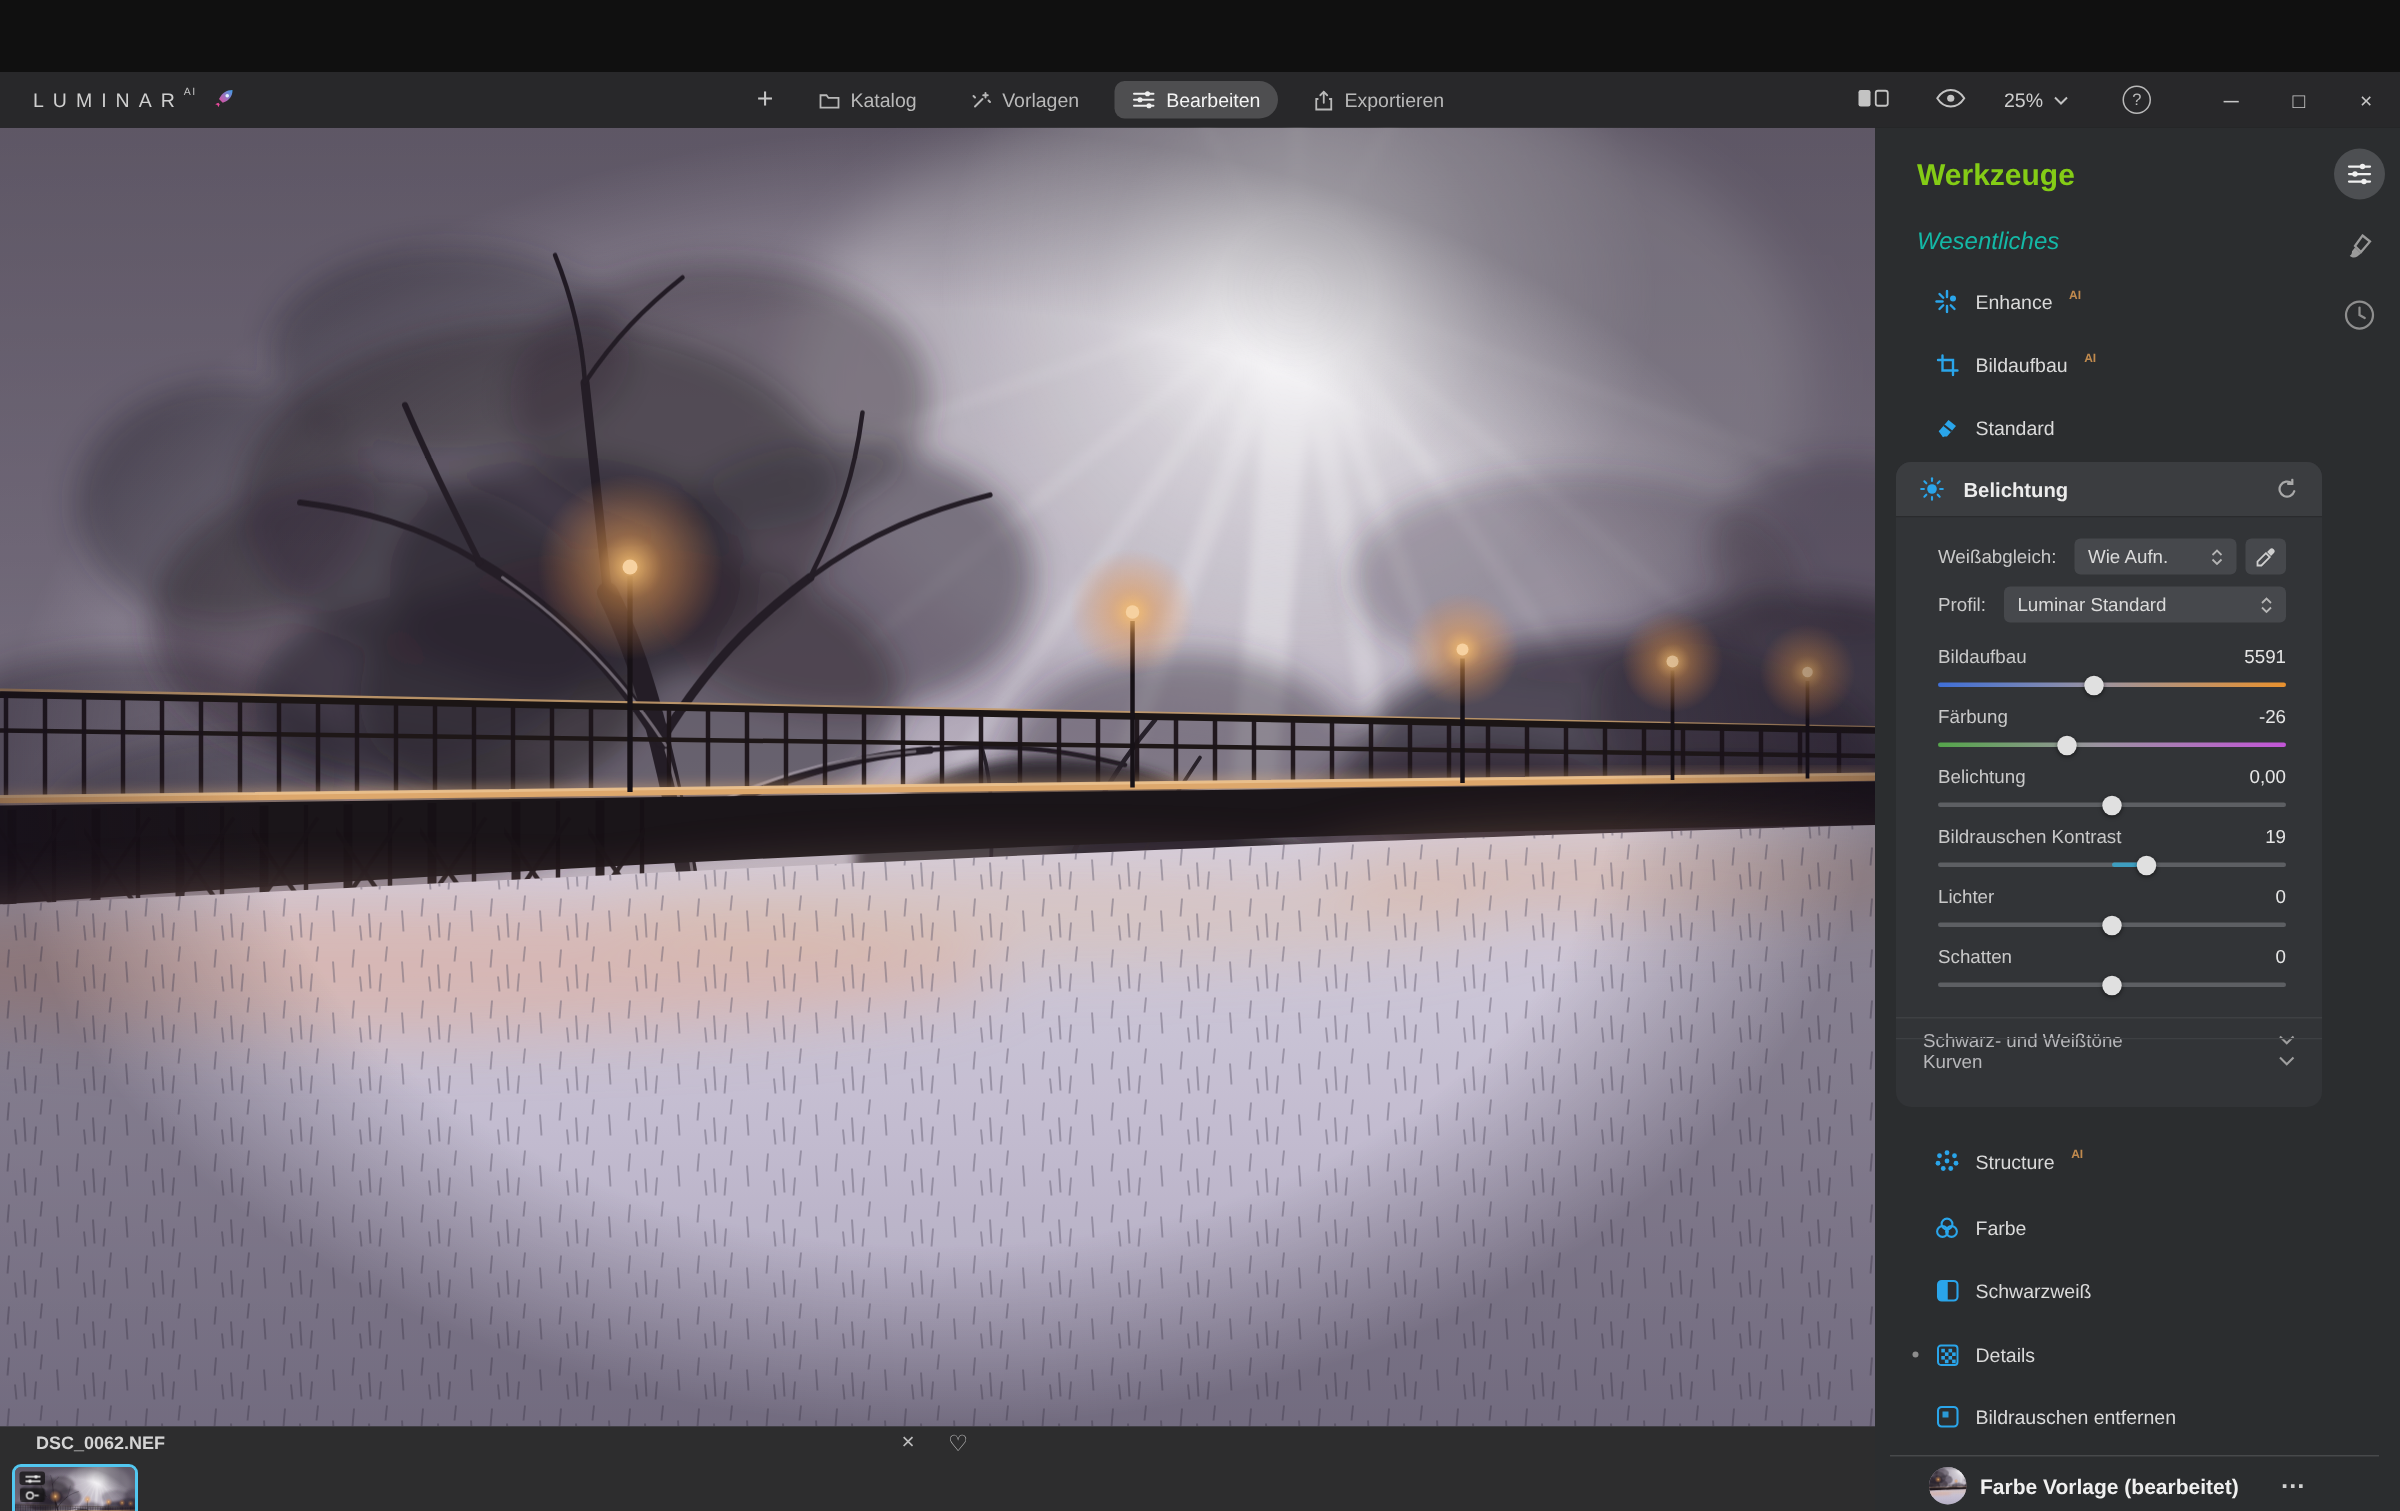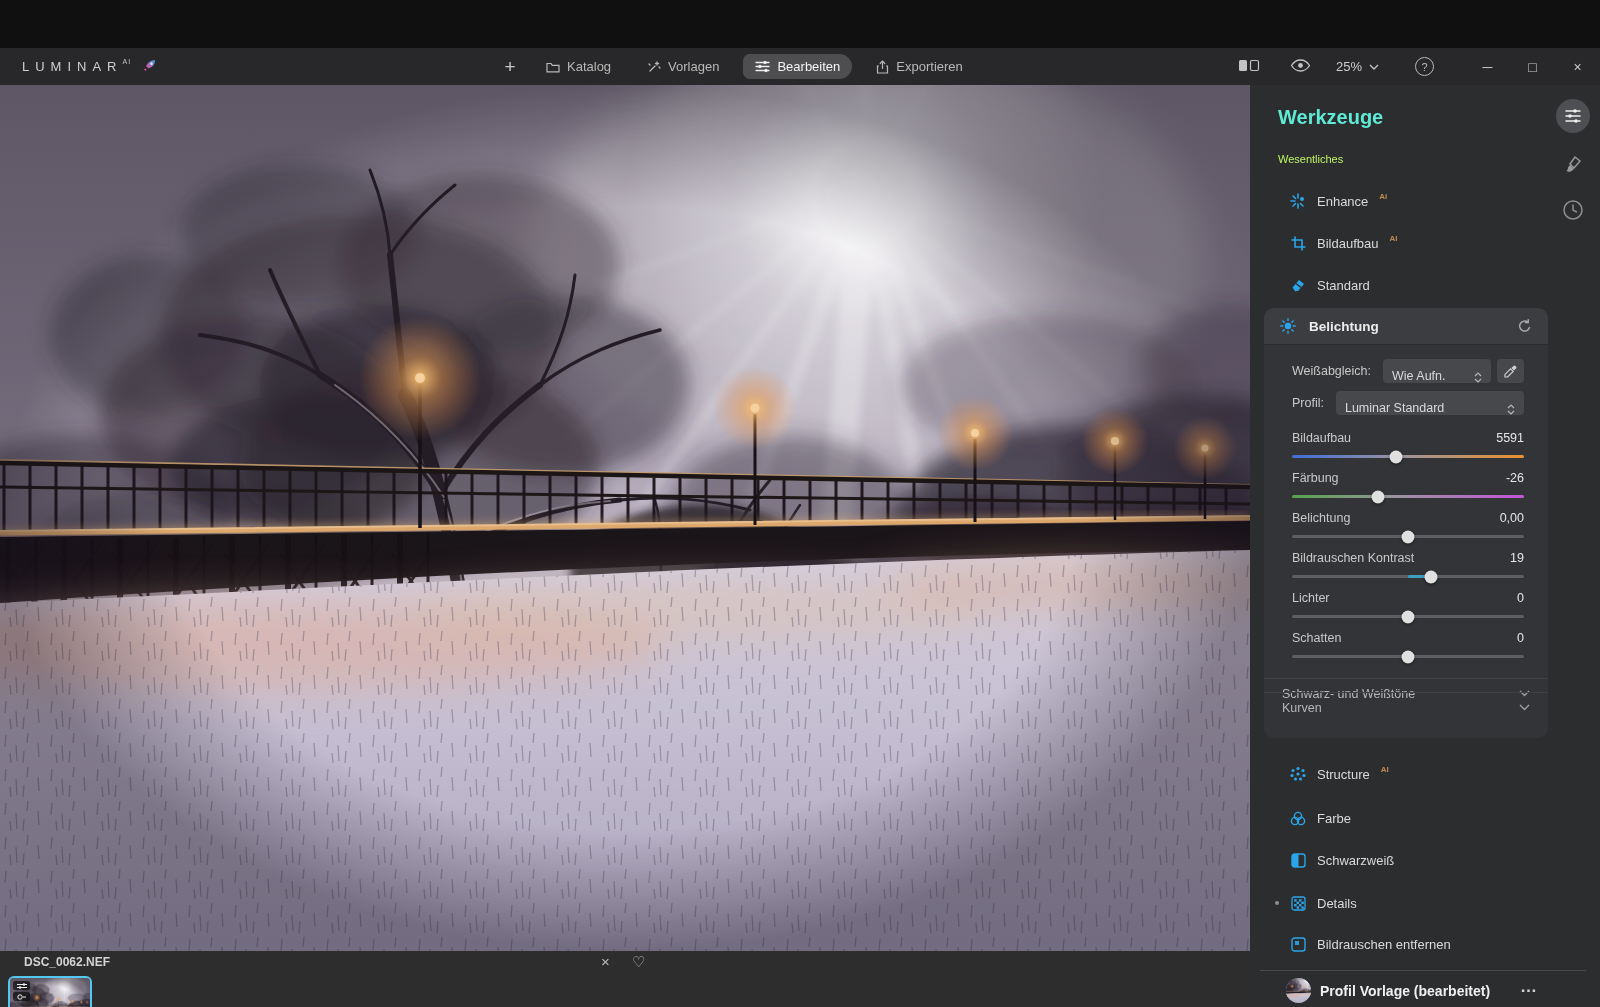--- a/index.html
+++ b/index.html
@@ -34,42 +34,42 @@
   .strip-close{position:absolute;left:601px;top:2px;font-size:15px;color:#bdbdbd;}
   .strip-heart{position:absolute;left:632px;top:2px;font-size:15px;color:#bdbdbd;}
   .thumb{position:absolute;left:8px;top:25px;width:80px;height:58px;border:2px solid #52c7f0;border-radius:6px;
          overflow:hidden;background:#444;}
   .thumb-badges{position:absolute;left:13px;top:30px;display:flex;flex-direction:column;gap:2px;z-index:3;}
   .badge{min-width:15px;height:9px;background:rgba(15,15,15,.72);border-radius:2px;color:#eee;
          display:flex;align-items:center;justify-content:center;padding:0 1px;}
 
   
   .sidebar{position:absolute;left:1250px;top:37px;width:350px;height:970px;background:#2b2d2f;}
-  .sb-title{position:absolute;left:28px;top:21px;font-size:20px;font-weight:bold;color:#5eead4;}
-  .sb-section{position:absolute;left:28px;top:68px;font-size:11px;color:#bef264;}
+  .sb-title{position:absolute;left:28px;top:21px;font-size:20px;font-weight:bold;color:#84cc16;}
+  .sb-section{position:absolute;left:28px;top:68px;font-size:16px;color:#14b8a6;font-style:italic;}
   .rail-btn{position:absolute;right:10px;width:34px;height:34px;border-radius:50%;
             display:flex;align-items:center;justify-content:center;}
   .rail-btn.active{background:#4d4f52;}
   .tool-row{position:absolute;left:40px;display:flex;align-items:center;gap:11px;height:20px;}
   .tool-icon{width:16px;height:16px;display:flex;align-items:center;justify-content:center;}
   .tool-label{font-size:13px;color:#dadada;white-space:nowrap;}
   .ai-sup{font-size:8px;color:#c08a4e;transform:translateY(-5px);font-weight:bold;}
   .ai-sup:empty{display:none;}
   .modified-dot{position:absolute;left:-15px;top:8px;width:4px;height:4px;border-radius:50%;background:#8d8d8d;}
 
   
   .panel{position:absolute;left:14px;top:223px;width:284px;height:430px;background:#323437;border-radius:10px;}
   .panel-header{height:36px;background:#3b3d40;border-radius:10px 10px 0 0;border-bottom:1px solid #2a2b2d;
                 display:flex;align-items:center;padding:0 16px;gap:13px;}
   .panel-title{font-size:13.5px;font-weight:bold;color:#ececec;}
   .reset-btn{margin-left:auto;display:flex;}
   .panel-body{padding:14px 24px 0 28px;}
   .field-row{display:flex;align-items:center;font-size:12.5px;color:#c9c9c9;height:24px;}
   .field-row + .field-row{margin-top:8px;}
-  .dropdown{background:#46484c;border-radius:4px;height:24px;display:flex;align-items:flex-end;
+  .dropdown{background:#46484c;border-radius:4px;height:24px;display:flex;align-items:center;
             padding:0 9px;font-size:12.5px;color:#dadada;gap:4px;box-sizing:border-box;}
   .wb-dd{margin-left:auto;width:108px;}
   .dd-label{flex:1;white-space:nowrap;overflow:hidden;}
   .eyedropper{width:27px;height:24px;background:#46484c;border-radius:4px;margin-left:6px;
               display:flex;align-items:center;justify-content:center;}
   .profile-dd{margin-left:12px;flex:1;}
   .slider-row{margin-top:12px;}
   .slider-row.first{margin-top:15px;}
   .slider-head{display:flex;justify-content:space-between;font-size:12.5px;color:#c9c9c9;line-height:16px;}
   .s-value{color:#e5e5e5;}
@@ -652,19 +652,19 @@
       <span class="tool-label">Bildrauschen entfernen</span>
 
     </div>
 
     <div class="tb-divider"></div>
     <div class="tb-avatar">
       <svg width="25" height="25" viewBox="250 60 700 700" preserveAspectRatio="xMidYMid slice">
           <use href="#scene"></use>
         </svg>
     </div>
-    <div class="tb-name">Profil Vorlage (bearbeitet)</div>
+    <div class="tb-name">Farbe Vorlage (bearbeitet)</div>
     <div class="tb-menu">…</div>
     <div class="tb-track"></div>
     <div class="tb-handle" style="left: 275.44px;"></div>
   </div>
 
 </div>
 
 </body></html>

